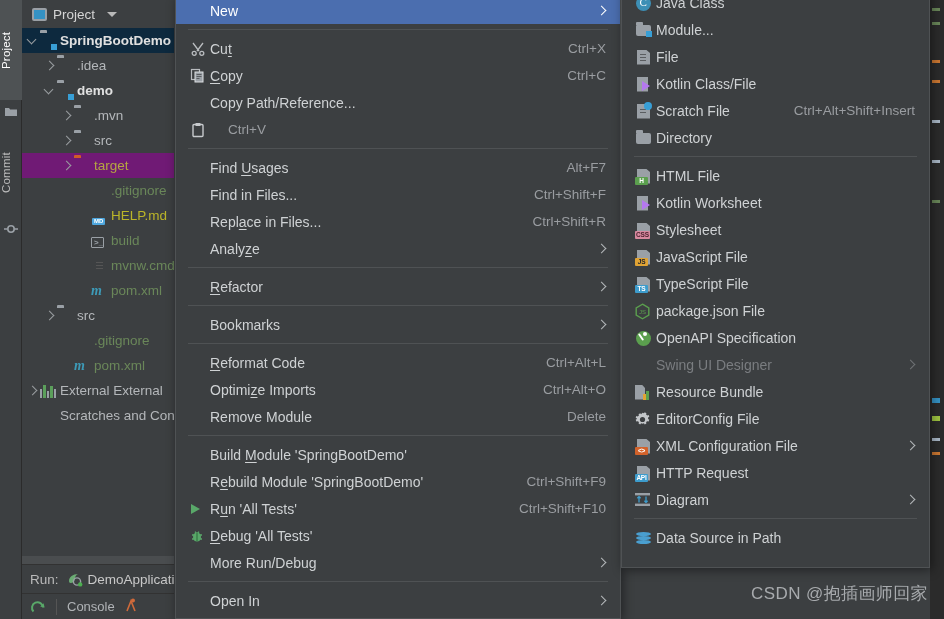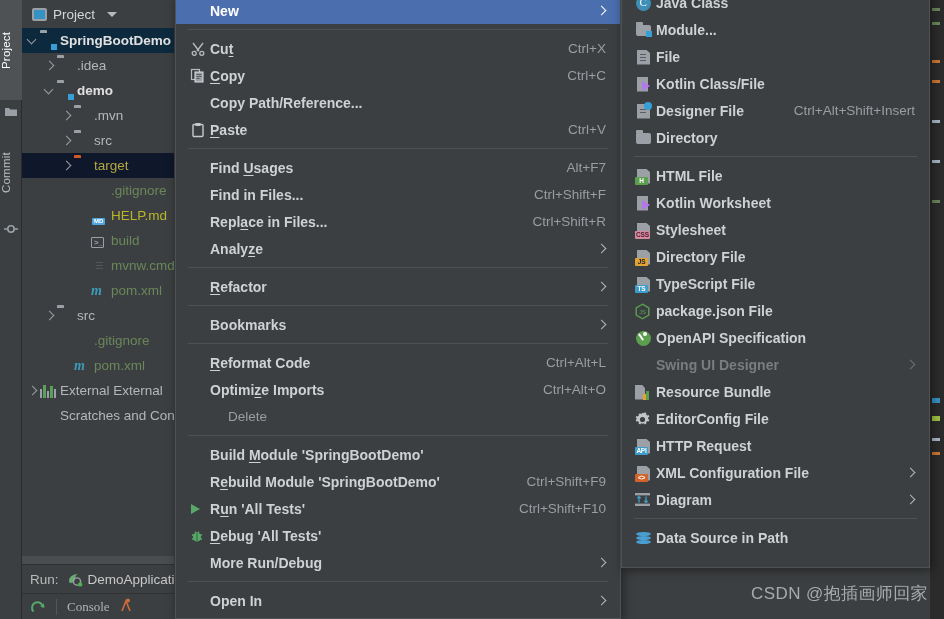--- a/index.html
+++ b/index.html
@@ -43,21 +43,21 @@
   .ph-caret { margin-left: 6px; width: 0; height: 0;
     border-left: 5px solid transparent; border-right: 5px solid transparent;
     border-top: 5px solid #b9b9b9; }
 
   .tree { position: relative; font-size: 13.5px; }
   .trow {
     height: 25px; display: flex; align-items: center; white-space: nowrap;
     padding-left: 4px; position: relative;
   }
   .trow.sel-blue  { background: #0d293e; }
-  .trow.sel-brown { background: #0f172a; }
+  .trow.sel-brown { background: #701a75; }
   .arrow {
     width: 14px; height: 14px; flex: 0 0 14px; position: relative;
   }
   .arrow.right::before, .arrow.down::before {
     content: ""; position: absolute; left: 3px; top: 3px;
     width: 6px; height: 6px; border-right: 1.6px solid #9a9da1; border-bottom: 1.6px solid #9a9da1;
   }
   .arrow.right::before { transform: rotate(-45deg); }
   .arrow.down::before  { transform: rotate(45deg); left: 2px; top: 2px; }
   .tlabel { margin-left: 4px; color: #b4b7ba; }
@@ -116,42 +116,42 @@
     border-top:1px solid #323232;
   }
   .run-row { height:28px; display:flex; align-items:center; padding-left:8px; gap:8px; }
   .run-label { font-size:13.5px; color:#bababa; }
   .run-cfg { display:flex; align-items:center; gap:5px; }
   .run-ico-spring { width:16px;height:14px; position:relative; }
   .run-cfg-name { font-size:13.5px; color:#c8c8c8; white-space:nowrap; }
   .run-row2 { height:26px; display:flex; align-items:center; gap:10px; padding-left:8px; border-top:1px solid #323232;}
   .rerun-ico { width:16px;height:16px; position:relative;}
   .console-sep { width:1px; height:16px; background:#555; }
-  .console-lbl { font-size:13px; color:#b0b3b6;font-family:Liberation Serif, serif; }
+  .console-lbl { font-size:13px; color:#b0b3b6; }
 
   
   .editor-strip {
     position:absolute; right:0; top:0; width:14px; height:619px; background:#2b2b2b;
   }
   .editor-strip .mk { position:absolute; left:2px; width:8px; height:3px; }
 
   
   .ctx-menu {
     position:absolute; left:175px; top:-4px; width:446px; height:623px;
     background:#3c3f41; border:1px solid #4f5254;
     box-shadow: 2px 2px 10px rgba(0,0,0,.45);
     font-size:14px; color:#cfd2d4; overflow:hidden;
   }
   .mi {
     height:27px; display:flex; align-items:center; position:relative;
     padding-left:12px; padding-right:14px; white-space:nowrap;
   }
   .mi.highlight { background:#4b6eaf; color:#ffffff; }
   .mi .m-ico { width:22px; flex:0 0 22px; height:16px; position:relative; }
-  .mi .m-text { flex:1 1 auto; color:inherit;font-weight:bold; }
+  .mi .m-text { flex:1 1 auto; color:inherit; }
   .mi .m-key { color:#9a9da1; font-size:13.5px; margin-left:18px; }
   .mi .m-sub {
     margin-left:12px; width:8px; height:8px; position:relative; flex:0 0 8px;
   }
   .mi .m-sub::before {
     content:""; position:absolute; left:0; top:0; width:6px; height:6px;
     border-right:1.7px solid #b5b8bb; border-top:1.7px solid #b5b8bb; transform: rotate(45deg);
   }
   .mi.highlight .m-sub::before { border-color:#ffffff; }
   .mi.disabled .m-text { color:#7a7d80; }
@@ -426,21 +426,20 @@
         <span class="m-ico"></span>
         <span class="m-text">Copy Path/Reference...</span>
       </div>
       <div class="mi">
         <span class="m-ico">
           <svg class="ico-paste" viewBox="0 0 16 16">
             <rect x="3" y="2.5" width="10" height="12" rx="1" fill="none" stroke="#c7cacd" stroke-width="1.4"></rect>
             <rect x="5.5" y="1" width="5" height="3" rx=".6" fill="#c7cacd"></rect>
           </svg>
         </span>
-        <span class="m-text"><span class="u">P</span>aste</span>
         <span class="m-key">Ctrl+V</span>
       </div>
       <div class="msep"></div>
       <div class="mi">
         <span class="m-ico"></span>
         <span class="m-text">Find <span class="u">U</span>sages</span>
         <span class="m-key">Alt+F7</span>
       </div>
       <div class="mi">
         <span class="m-ico"></span>
@@ -475,20 +474,21 @@
         <span class="m-text"><span class="u">R</span>eformat Code</span>
         <span class="m-key">Ctrl+Alt+L</span>
       </div>
       <div class="mi">
         <span class="m-ico"></span>
         <span class="m-text">Optimi<span class="u">z</span>e Imports</span>
         <span class="m-key">Ctrl+Alt+O</span>
       </div>
       <div class="mi">
         <span class="m-ico"></span>
+        <span class="m-text">Remove Module</span>
         <span class="m-key">Delete</span>
       </div>
       <div class="msep"></div>
       <div class="mi">
         <span class="m-ico"></span>
         <span class="m-text">Build <span class="u">M</span>odule 'SpringBootDemo'</span>
       </div>
       <div class="mi">
         <span class="m-ico"></span>
         <span class="m-text">R<span class="u">e</span>build Module 'SpringBootDemo'</span>
@@ -563,21 +563,21 @@
         <span class="m-text">Kotlin Class/File</span>
       </div>
       <div class="mi">
         <span class="m-ico">
           <span class="g">
             <span class="g-page"></span>
             <span style="position:absolute;left:6px;top:6px;width:6px;height:1px;background:#5a5d60;box-shadow:0 3px 0 #5a5d60"></span>
             <span class="g-clockdot"></span>
           </span>
         </span>
-        <span class="m-text">Designer File</span>
+        <span class="m-text">Scratch File</span>
         <span class="m-key">Ctrl+Alt+Shift+Insert</span>
       </div>
       <div class="mi">
         <span class="m-ico">
           <span class="g">
             <span class="g-folder"></span>
           </span>
         </span>
         <span class="m-text">Directory</span>
       </div>
@@ -609,21 +609,21 @@
         </span>
         <span class="m-text">Stylesheet</span>
       </div>
       <div class="mi">
         <span class="m-ico">
           <span class="g">
             <span class="g-page"></span>
             <span class="g-badge" style="background:#e0a334;color:#20232a">JS</span>
           </span>
         </span>
-        <span class="m-text">Directory File</span>
+        <span class="m-text">JavaScript File</span>
       </div>
       <div class="mi">
         <span class="m-ico">
           <span class="g">
             <span class="g-page"></span>
             <span class="g-badge" style="background:#3d9ccc;color:#fff">TS</span>
           </span>
         </span>
         <span class="m-text">TypeScript File</span>
       </div>
@@ -667,34 +667,34 @@
               <path d="M8.5 1.8l1.4.5.9-1.1 1.6 1-.3 1.4 1.2.8 1.4-.4.6 1.8-1.2.8v1.4l1.2.8-.6 1.8-1.4-.4-1.2.8.3 1.4-1.6 1-.9-1.1-1.4.5-1.4-.5-.9 1.1-1.6-1 .3-1.4-1.2-.8-1.4.4-.6-1.8 1.2-.8V7.6l-1.2-.8.6-1.8 1.4.4 1.2-.8-.3-1.4 1.6-1 .9 1.1z" fill="#c3c6c9"></path>
               <circle cx="8.5" cy="8.5" r="2.6" fill="#3c3f41"></circle>
             </svg></span>
         </span>
         <span class="m-text">EditorConfig File</span>
       </div>
       <div class="mi">
         <span class="m-ico">
           <span class="g">
             <span class="g-page"></span>
+            <span class="g-badge" style="background:#d2622a;color:#fff">&lt;&gt;</span>
+          </span>
+        </span>
+        <span class="m-text">XML Configuration File</span>
+        <span class="m-sub"></span>
+      </div>
+      <div class="mi">
+        <span class="m-ico">
+          <span class="g">
+            <span class="g-page"></span>
             <span class="g-badge" style="background:#3d9ccc;color:#fff">API</span>
           </span>
         </span>
         <span class="m-text">HTTP Request</span>
-      </div>
-      <div class="mi">
-        <span class="m-ico">
-          <span class="g">
-            <span class="g-page"></span>
-            <span class="g-badge" style="background:#d2622a;color:#fff">&lt;&gt;</span>
-          </span>
-        </span>
-        <span class="m-text">XML Configuration File</span>
-        <span class="m-sub"></span>
       </div>
       <div class="mi">
         <span class="m-ico">
           <span class="g"><svg width="17" height="15" viewBox="0 0 17 15">
               <rect x="1" y="1" width="15" height="2.4" fill="#9aa0a6"></rect>
               <rect x="1" y="11.6" width="15" height="2.4" fill="#9aa0a6"></rect>
               <path d="M5 10.6V4.4M5 4.4l-1.6 1.8M5 4.4l1.6 1.8M12 4.4v6.2M12 10.6l-1.6-1.8M12 10.6l1.6-1.8" stroke="#3d9ccc" stroke-width="1.3" fill="none"></path>
             </svg></span>
         </span>
         <span class="m-text">Diagram</span>

